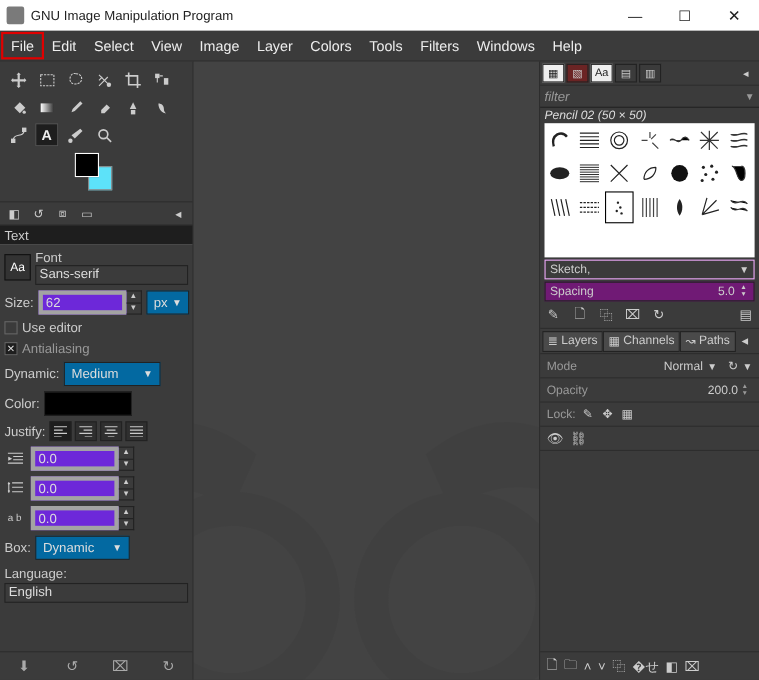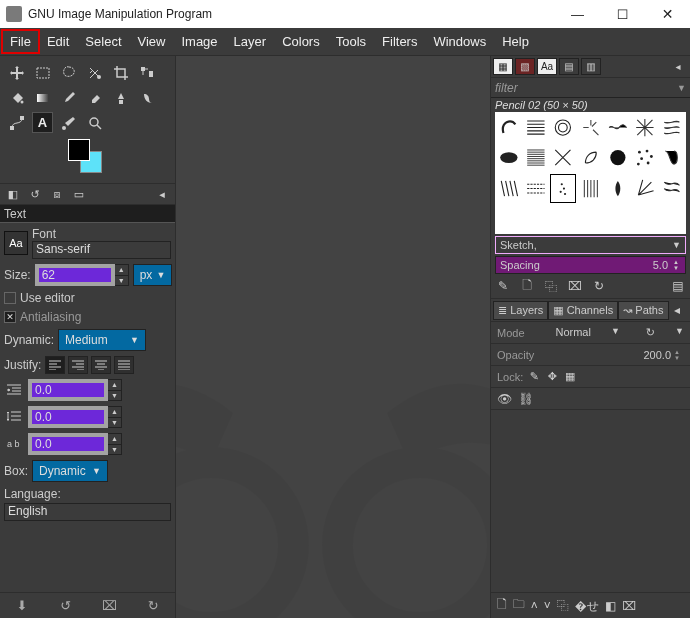--- a/index.html
+++ b/index.html
@@ -64,21 +64,21 @@
   .spacing{margin:2px 4px 0;height:18px;background:#701a75;border:1px solid #222;display:flex;align-items:center;padding:0 4px;font-size:11px}
   .spacing .val{margin-left:auto}
   .spacing .sp{width:10px;display:flex;flex-direction:column;margin-left:3px}
   .spacing .sp div{font-size:6px;line-height:6px;text-align:center}
   .iconrow{height:24px;display:flex;align-items:center;padding:0 4px;gap:8px}
   .iconrow .ic{width:16px;height:16px;display:flex;align-items:center;justify-content:center;color:#ccc;font-size:12px}
   .dockstrip{height:24px;border-top:1px solid #2d2d2d;border-bottom:1px solid #2d2d2d;display:flex;align-items:center;padding:0 2px;gap:0}
   .dtab{height:19px;padding:0 4px;display:flex;align-items:center;gap:3px;font-size:11px;border:1px solid #222;background:#4a4a4a}
   .dtab .di{font-size:11px}
   .moderow,.oprow,.lockrow{height:22px;display:flex;align-items:center;padding:0 6px;font-size:11px;color:#999;border-bottom:1px solid #2d2d2d}
-  .moderow .sel2{margin-left:auto;display:flex;gap:20px;color:#ccc}
+  .moderow .sel2{margin-left:auto;display:flex;align-items:center;gap:4px;color:#ccc}
   .oprow .val{margin-left:auto;color:#ccc}
   .lockrow .lic{margin-left:4px;width:14px;height:14px;display:flex;align-items:center;justify-content:center;color:#ccc;font-size:11px}
   .layerrow{height:22px;display:flex;align-items:center;padding:0 6px;gap:6px;border-bottom:1px solid #2d2d2d}
   .bottombar2{margin-top:auto;height:26px;border-top:1px solid #2d2d2d;display:flex;align-items:center;gap:6px;padding:0 6px}
   .indent-ic{width:20px;height:16px;display:flex;align-items:center;justify-content:center;font-size:11px;color:#ccc}
   svg{display:block}
 </style>
 </head>
 <body>
 
@@ -260,20 +260,24 @@
       </div>
 
       <div class="row">
         <span class="label">Dynamic:</span>
         <div class="select" style="width:88px">
           <span>Medium</span>
             <span class="chev">▼</span>
         </div>
       </div>
 
+      <div class="row">
+        <span class="label">Color:</span>
+        <div class="swatch"></div>
+      </div>
 
       <div class="row">
         <span class="label">Justify:</span>
         <div class="justify">
           <div class="jbtn active">
               <svg width="12" height="10">
                 <path d="M0 1h12M0 4h8M0 7h12M0 10h7" stroke="#ccc"></path>
               </svg>
             </div>
           <div class="jbtn">
@@ -332,21 +336,21 @@
             <input value="0.0" style="">
             <div class="btns">
               <div>▲</div>
               <div>▼</div>
             </div>
           </div>
       </div>
 
       <div class="row">
         <span class="label">Box:</span>
-        <div class="select" style="width:76px">
+        <div class="select" style="width:86px">
           <span>Dynamic</span>
             <span class="chev">▼</span>
         </div>
       </div>
 
       <div>
         <div class="label">Language:</div>
         <div class="field" style="margin-top:2px">English</div>
       </div>
     </div>

